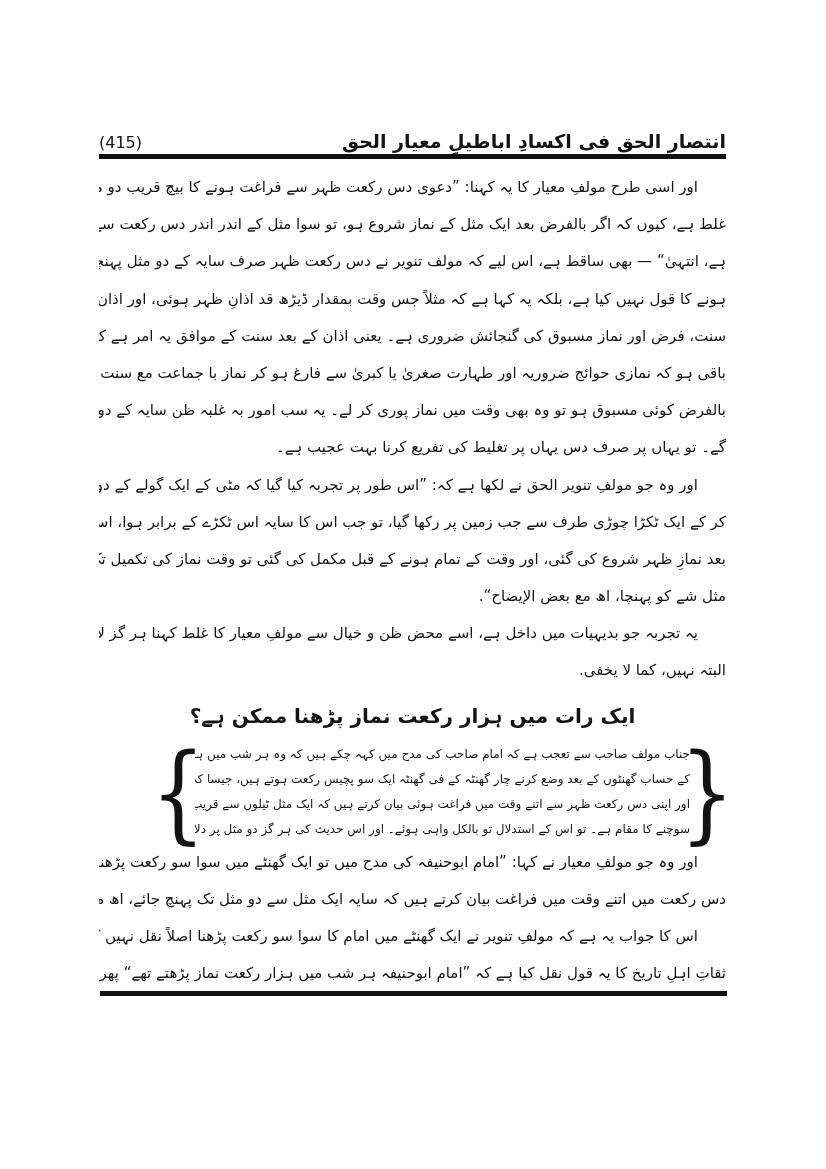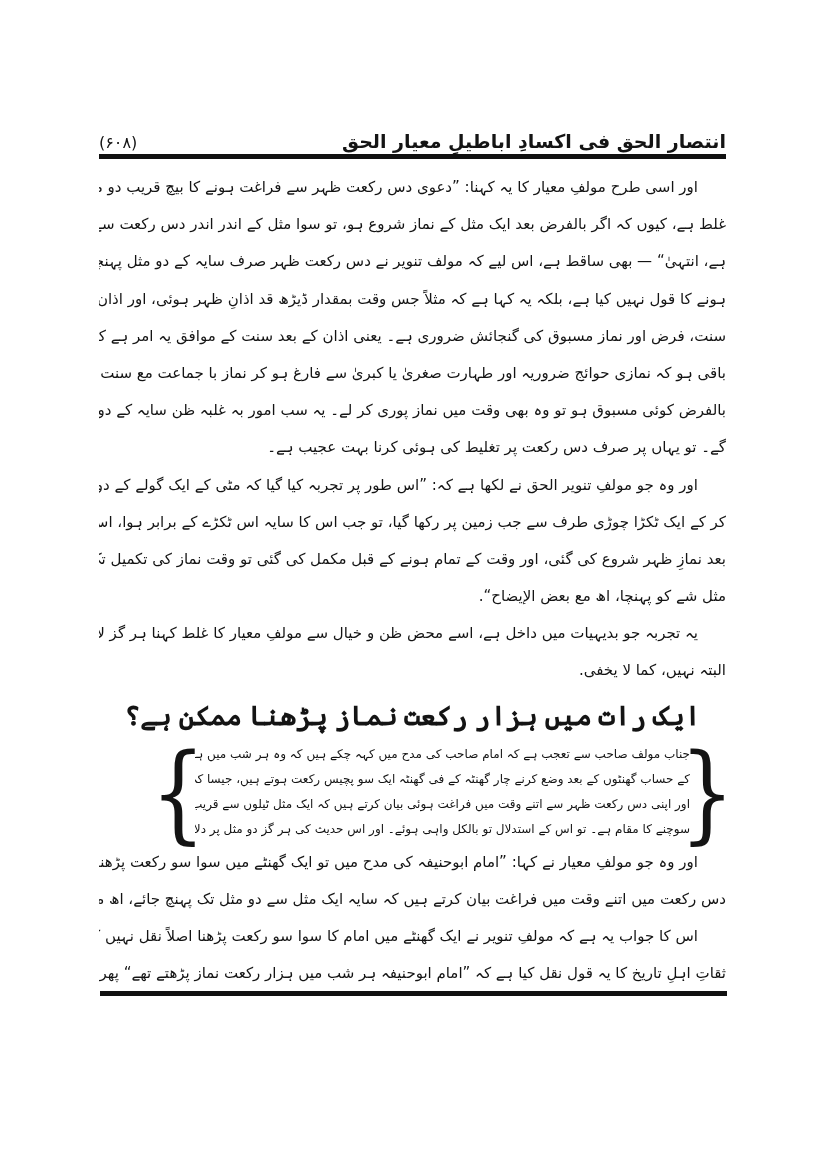--- a/index.html
+++ b/index.html
@@ -40,24 +40,23 @@
     overflow:hidden;
     white-space:nowrap;
   }
   .line.first { padding-right:28px; }
   .line.last  { text-align-last:right; }
   
   .sec-heading {
     margin-top:4px;
     height:44px; line-height:44px;
     text-align:center;
-    font-size:27px; font-weight:bold;
+    font-size:20px; font-weight:bold;
     letter-spacing:-0.5px;
     overflow:hidden;
-    font-family:Liberation Serif, serif;
   }
   
   .quote-block {
     margin:2px 6px 0 66px;
     display:flex;
     align-items:stretch;
   }
   .brace {
     width:26px;
     display:flex; align-items:center; justify-content:center;
@@ -87,35 +86,35 @@
   }
 </style>
 </head>
 <body>
 
 <div class="page">
   <div class="inner">
 
     <div class="hdr">
       <div class="book-title">انتصار الحق فی اکسادِ اباطیلِ معیار الحق</div>
-      <div class="page-num">(۶۰۸)</div>
+      <div class="page-num">(415)</div>
     </div>
     <div class="double-rule"></div>
 
     <div class="body-text">
 
       <div>
         <div class="line first">اور اسی طرح مولفِ معیار کا یہ کہنا: ”دعوی دس رکعت ظہر سے فراغت ہونے کا بیچ قریب دو مثل کے بھی</div>
         <div class="line">غلط ہے، کیوں کہ اگر بالفرض بعد ایک مثل کے نماز شروع ہو، تو سوا مثل کے اندر اندر دس رکعت سے فراغت ہو سکتی</div>
         <div class="line">ہے، انتہیٰ“ — بھی ساقط ہے، اس لیے کہ مولف تنویر نے دس رکعت ظہر صرف سایہ کے دو مثل پہنچنے تک میں ادا</div>
         <div class="line">ہونے کا قول نہیں کیا ہے، بلکہ یہ کہا ہے کہ مثلاً جس وقت بمقدار ڈیڑھ قد اذانِ ظہر ہوئی، اور اذان کے بعد وقت میں</div>
         <div class="line">سنت، فرض اور نماز مسبوق کی گنجائش ضروری ہے۔ یعنی اذان کے بعد سنت کے موافق یہ امر ہے کہ نماز کا اتنا وقت</div>
         <div class="line">باقی ہو کہ نمازی حوائج ضروریہ اور طہارت صغریٰ یا کبریٰ سے فارغ ہو کر نماز با جماعت مع سنت ادا کر سکے۔ اور اگر</div>
         <div class="line">بالفرض کوئی مسبوق ہو تو وہ بھی وقت میں نماز پوری کر لے۔ یہ سب امور بہ غلبہ ظن سایہ کے دو مثل پہنچنے تک ہوں</div>
-        <div class="line last">گے۔ تو یہاں پر صرف دس رکعت پر تغلیط کی ہوئی کرنا بہت عجیب ہے۔</div>
+        <div class="line last">گے۔ تو یہاں پر صرف دس یہاں پر تغلیط کی تفریع کرنا بہت عجیب ہے۔</div>
       </div>
 
       <div>
         <div class="line first">اور وہ جو مولفِ تنویر الحق نے لکھا ہے کہ: ”اس طور پر تجربہ کیا گیا کہ مٹی کے ایک گولے کے دو ٹکڑے</div>
         <div class="line">کر کے ایک ٹکڑا چوڑی طرف سے جب زمین پر رکھا گیا، تو جب اس کا سایہ اس ٹکڑے کے برابر ہوا، اس کے</div>
         <div class="line">بعد نمازِ ظہر شروع کی گئی، اور وقت کے تمام ہونے کے قبل مکمل کی گئی تو وقت نماز کی تکمیل تک شے کا سایہ دو</div>
         <div class="line last">مثل شے کو پہنچا، اھ مع بعض الإیضاح“.</div>
       </div>
 
       <div>

